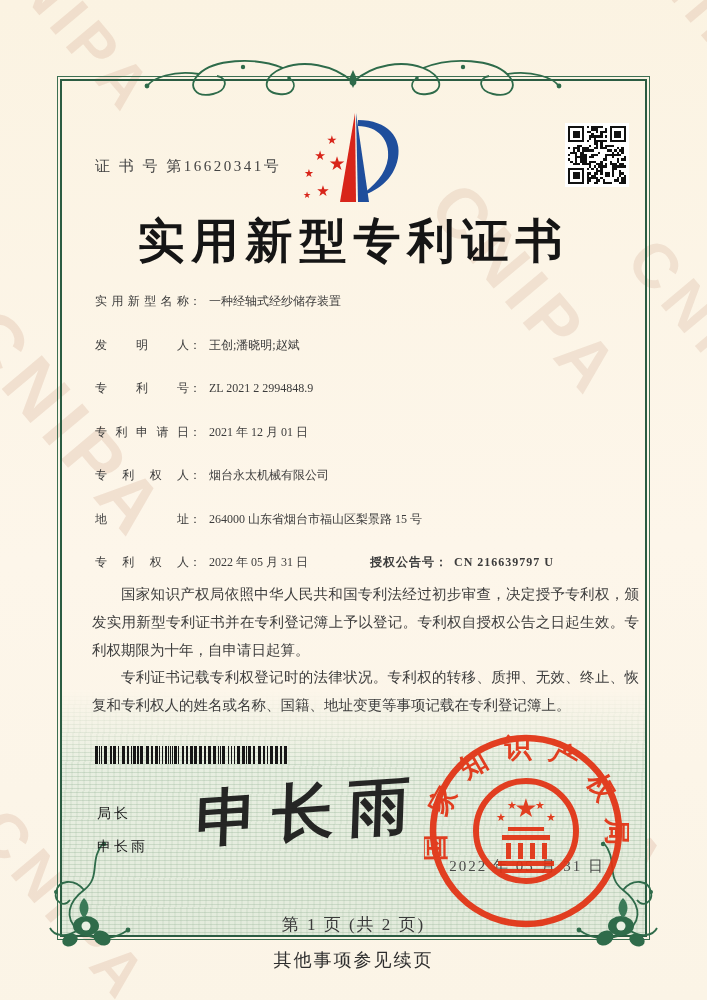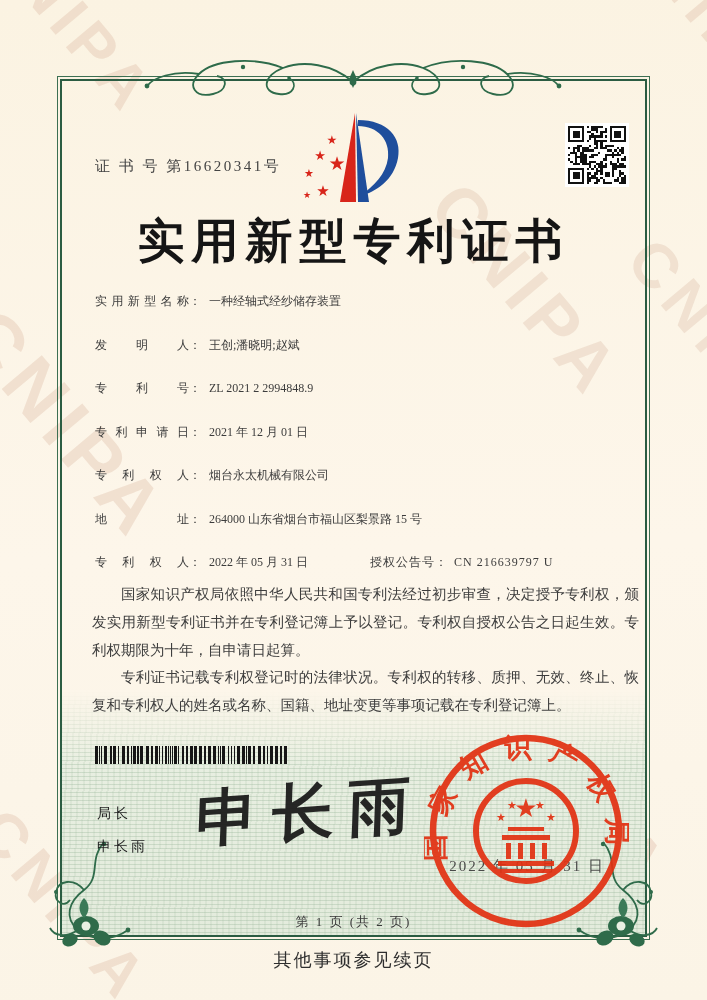--- a/index.html
+++ b/index.html
@@ -48,21 +48,21 @@
   .title{position:absolute;left:0;top:210px;width:100%;text-align:center;
          font-size:47px;font-weight:bold;color:#151515;letter-spacing:7px;}
 
   
   .fields{position:absolute;left:95px;top:293px;right:60px;display:flex;
           flex-direction:column;gap:26.5px;font-size:12px;color:#3c3c3c;}
   .frow{line-height:17px;white-space:nowrap;}
   .flabel{display:inline-block;width:94px;text-align:justify;text-align-last:justify;
           vertical-align:bottom;}
   .fcolon{margin-right:8px;}
-  .grant-no{margin-left:62px;letter-spacing:1px;}
+  .grant-no{margin-left:62px;letter-spacing:1px;font-weight:bold;}
   .grant-no .fcolon{margin-right:6px;}
 
   
   .body-text{position:absolute;left:92px;right:68px;top:581px;font-size:14.5px;
              line-height:1.92;color:#3d3d3d;text-align:justify;}
   .body-text p{margin:0;text-indent:2em;}
 
   
   .barcode{position:absolute;left:95px;top:746px;width:194px;height:18px;}
 
@@ -74,21 +74,21 @@
               opacity:.92;white-space:nowrap;}
 
   
   .seal{position:absolute;left:424px;top:733px;width:205px;height:200px;}
   .seal svg{position:absolute;inset:0;}
   .seal-date{position:absolute;left:12px;top:124px;width:182px;text-align:center;
              font-size:15px;color:#3a3a3a;letter-spacing:2px;opacity:.9;}
 
   
   .page-number{position:absolute;left:0;top:913px;width:100%;text-align:center;
-               font-size:13px;color:#3a3a3a;letter-spacing:2px;}
+               font-size:17px;color:#3a3a3a;letter-spacing:2px;}
   .bottom-note{position:absolute;left:0;top:948px;width:100%;text-align:center;
                font-size:18px;color:#2e2e2e;letter-spacing:2px;}
 </style>
 </head>
 <body>
 
 <div class="page">
 
   <div class="wm wm1">CNIPA</div>
   <div class="wm wm2">CNIPA</div>

